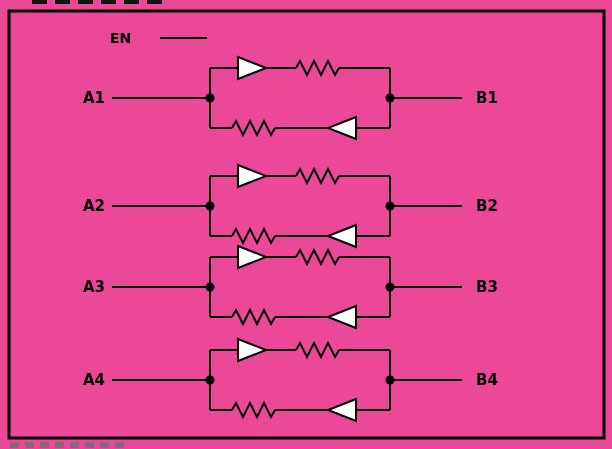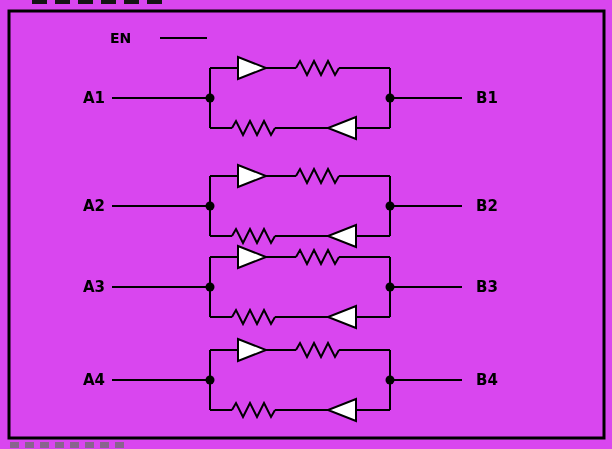--- a/index.html
+++ b/index.html
@@ -5,21 +5,21 @@
   html, body {
     margin: 0;
     padding: 0;
     background: #ffffff;
     font-family: "DejaVu Sans", sans-serif;
   }
   .page {
     position: relative;
     width: 612px;
     height: 449px;
-    background: #d946ef;
+    background: #ec4899;
     overflow: hidden;
   }
   .diagram-svg {
     position: absolute;
     left: 0;
     top: 0;
   }
   .w   { stroke: #000; stroke-width: 2; fill: none; }
   .res { stroke: #000; stroke-width: 2; fill: none; stroke-linejoin: miter; }
   .buf { stroke: #000; stroke-width: 2; fill: #fff; }

